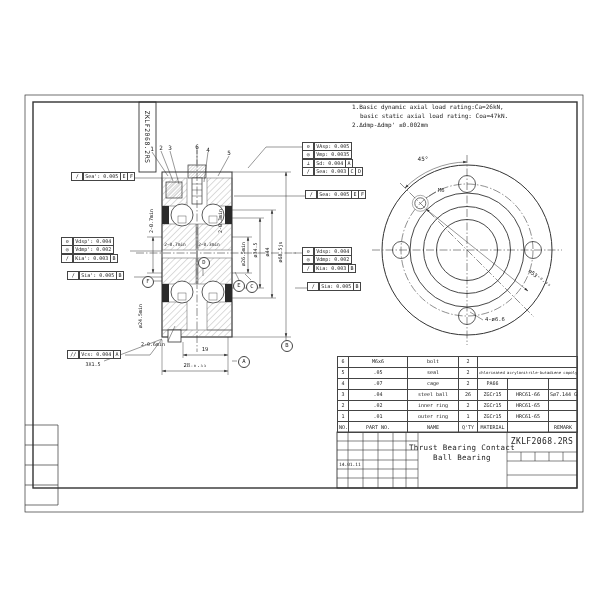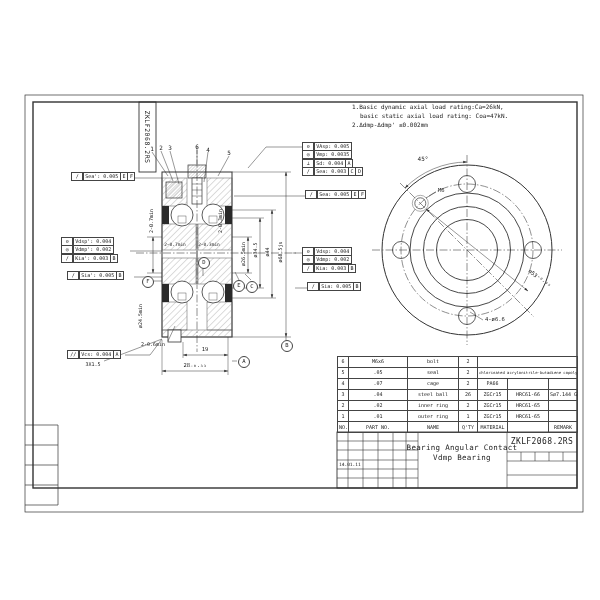--- a/index.html
+++ b/index.html
@@ -309,18 +309,18 @@
     <td>PART NO.</td>
     <td>NAME</td>
     <td>Q'TY</td>
     <td>MATERIAL</td>
     <td></td>
     <td>REMARK</td>
   </tr>
 </tbody>
     </table>
 
-<div class="tt c" style="left:462px;top:448px;font-size:7.5px;letter-spacing:0.3px">Bearing Angular Contact</div>
-<div class="tt c" style="left:462px;top:458px;font-size:7.5px;letter-spacing:0.3px">Vdmp Bearing</div>
+<div class="tt c" style="left:462px;top:448px;font-size:7.5px;letter-spacing:0.3px">Thrust Bearing Contact</div>
+<div class="tt c" style="left:462px;top:458px;font-size:7.5px;letter-spacing:0.3px">Ball Bearing</div>
 <div class="tt c" style="left:542px;top:442px;font-size:8px;letter-spacing:0.4px">ZKLF2068.2RS</div>
 <div class="tt" style="left:339px;top:463px;font-size:4.5px">14.01.11</div>
 
 </div>
 
 </body></html>

